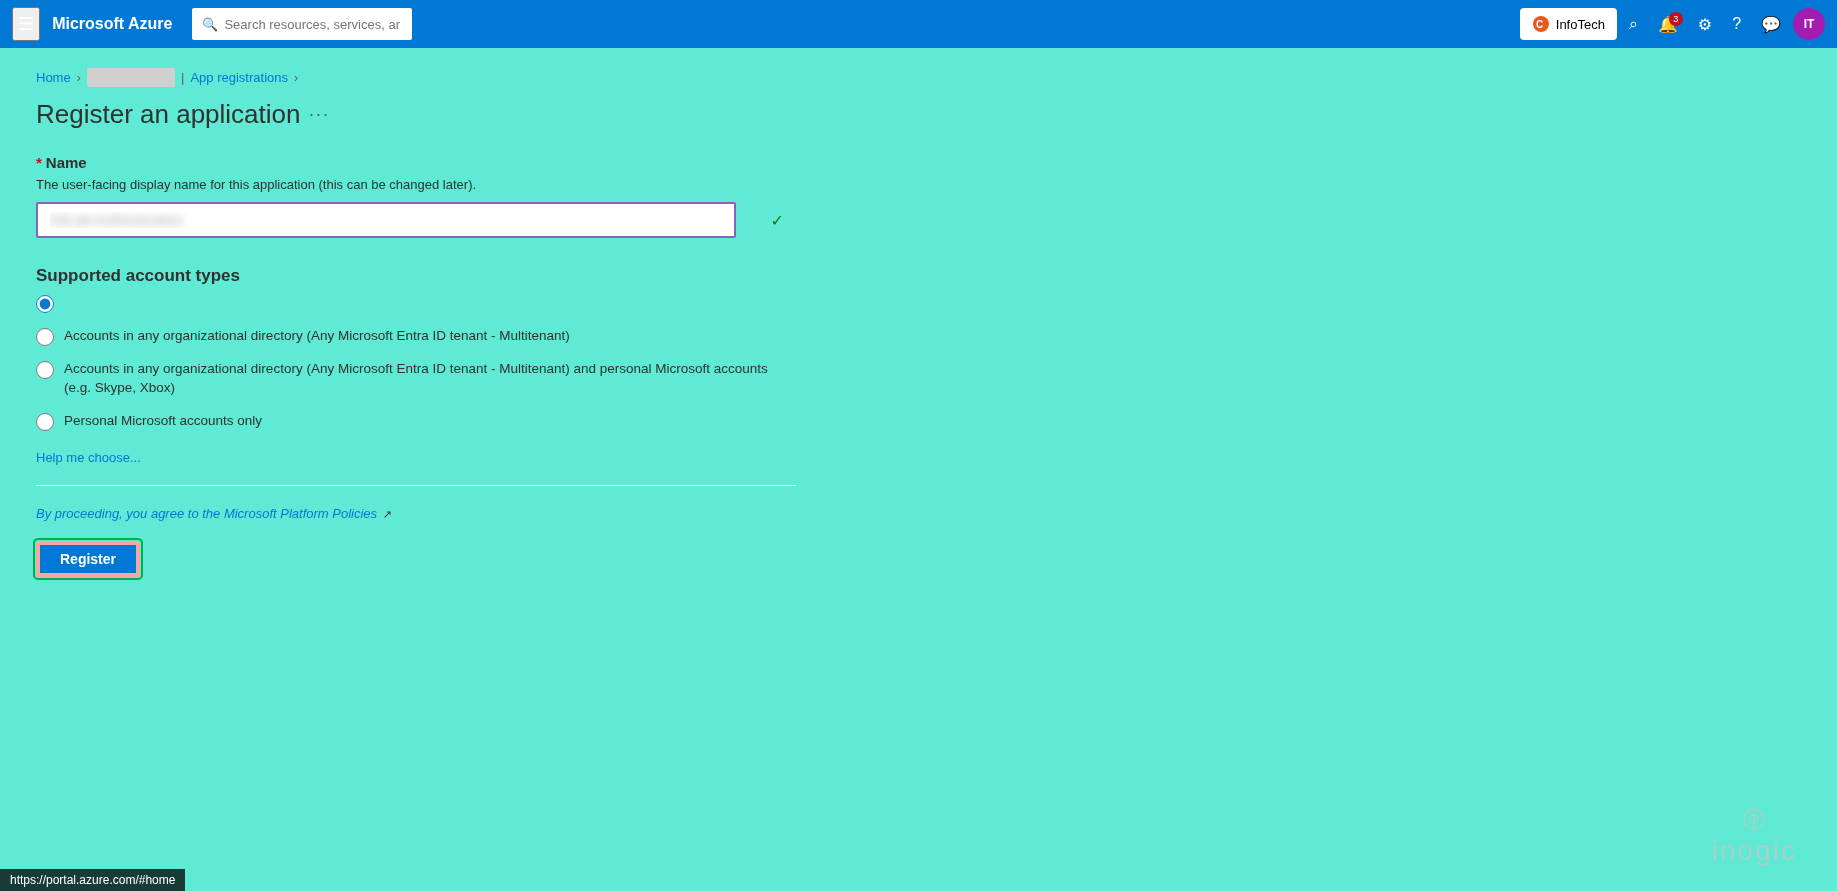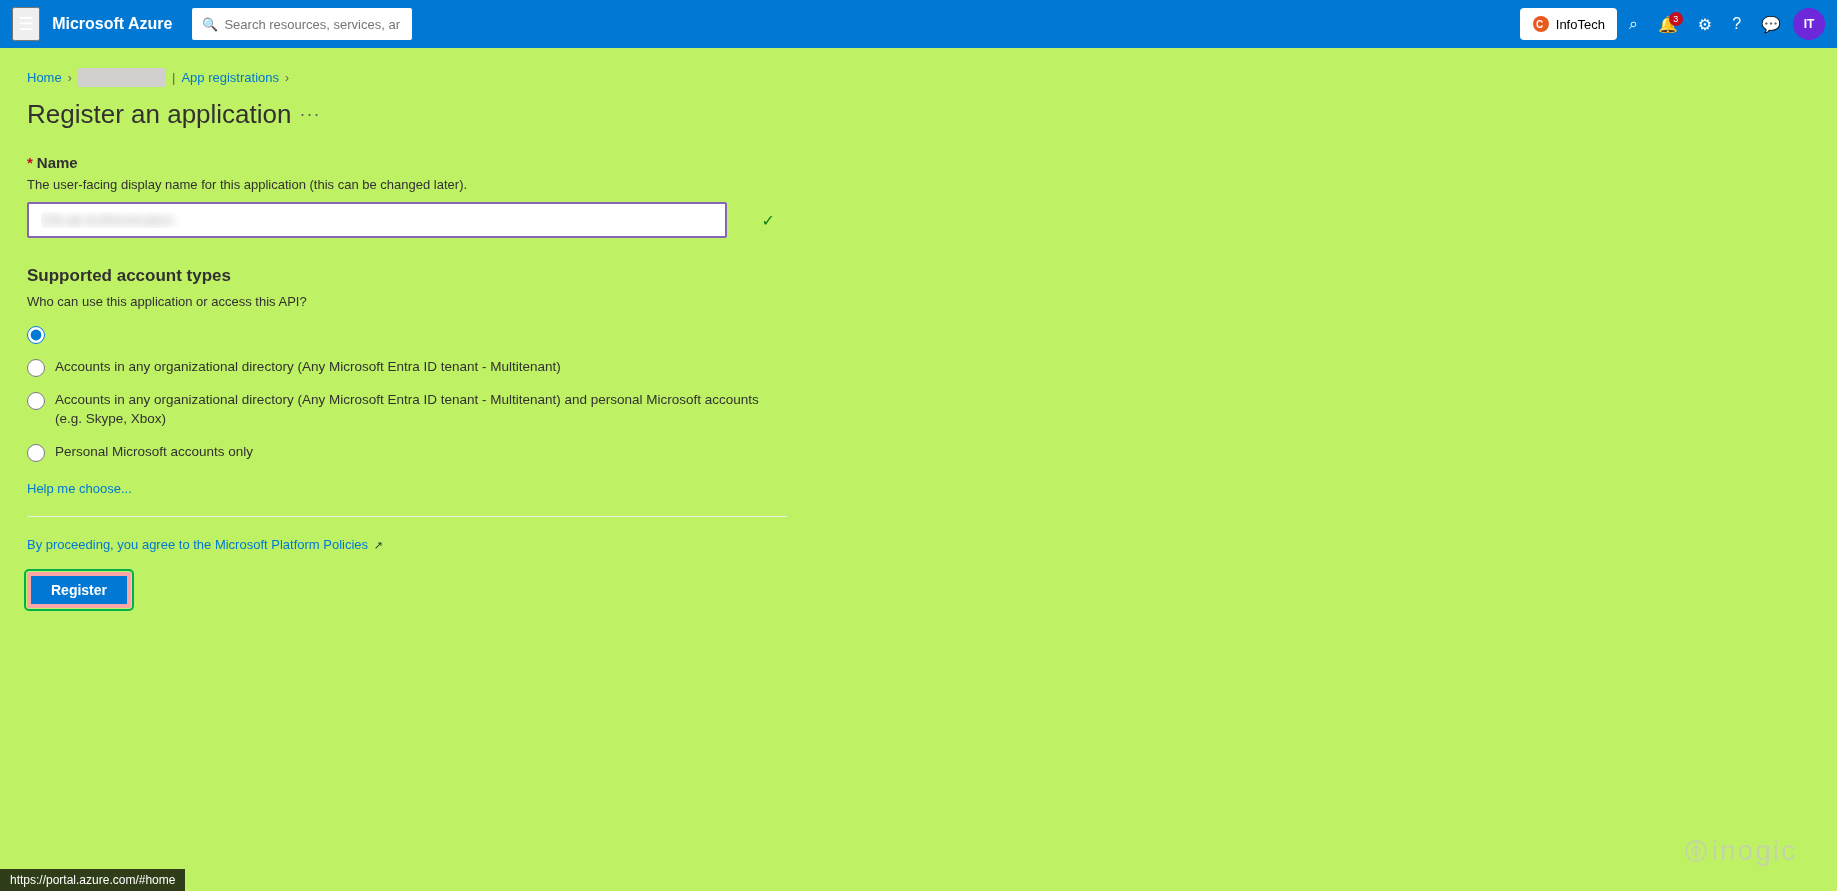--- a/index.html
+++ b/index.html
@@ -97,35 +97,35 @@
       border-radius: 50%;
       width: 14px;
       height: 14px;
       display: flex;
       align-items: center;
       justify-content: center;
     }
     .avatar-placeholder {
       width: 32px;
       height: 32px;
-      background: #6d28d9;
+      background: #a21caf;
       border-radius: 50%;
       display: flex;
       align-items: center;
       justify-content: center;
       color: white;
       font-size: 12px;
       font-weight: 600;
     }
 
     
     .main-content {
-      background: #bef264;
+      background: #5eead4;
       min-height: calc(891px - 48px);
-      padding: 20px 32px 40px 27px;
+      padding: 20px 32px 40px 36px;
     }
 
     
     .breadcrumb {
       display: flex;
       align-items: center;
       gap: 6px;
       margin-bottom: 12px;
       font-size: 13px;
     }
@@ -271,20 +271,21 @@
 
     
     .policy-text {
       font-size: 13px;
       margin-bottom: 20px;
     }
     .policy-link {
       color: #0078d4;
       text-decoration: none;
       cursor: pointer;
+      font-style: italic;
     }
     .external-icon {
       font-size: 11px;
       margin-left: 2px;
     }
 
     
     .register-btn {
       background: #0078d4;
       color: white;
@@ -316,20 +317,21 @@
       bottom: 24px;
       right: 40px;
       color: #c8c6c4;
       font-size: 28px;
       font-weight: 300;
       letter-spacing: 2px;
       opacity: 0.7;
       display: flex;
       align-items: center;
       gap: 4px;
+      flex-direction: column;
     }
   </style>
 </head>
 <body>
 
 <header class="topbar">
   <button class="topbar-hamburger">☰</button>
   <span class="topbar-title">Microsoft Azure</span>
 
   <div class="search-wrapper">
@@ -408,21 +410,20 @@
       <p class="field-description">The user-facing display name for this application (this can be changed later).</p>
       <div class="name-input-wrapper">
         <input class="name-input name-input-blurred" type="text" value="GitLab Authentication" style="color: transparent; text-shadow: rgba(0, 0, 0, 0.35) 0px 0px 8px;">
         <span class="name-input-check" style="right: 12px;">✓</span>
       </div>
     </div>
 
     
     <div>
       <h2 class="section-heading">Supported account types</h2>
-      <p class="section-subtext">Who can use this application or access this API?</p>
 
       <div class="radio-group">
 
         <label class="radio-item">
           <input type="radio" class="radio-input" name="account-type" checked="" style="">
         </label>
 
         <label class="radio-item">
           <input type="radio" class="radio-input" name="account-type" style="">
           <span class="radio-label">Accounts in any organizational directory (Any Microsoft Entra ID tenant - Multitenant)</span>

